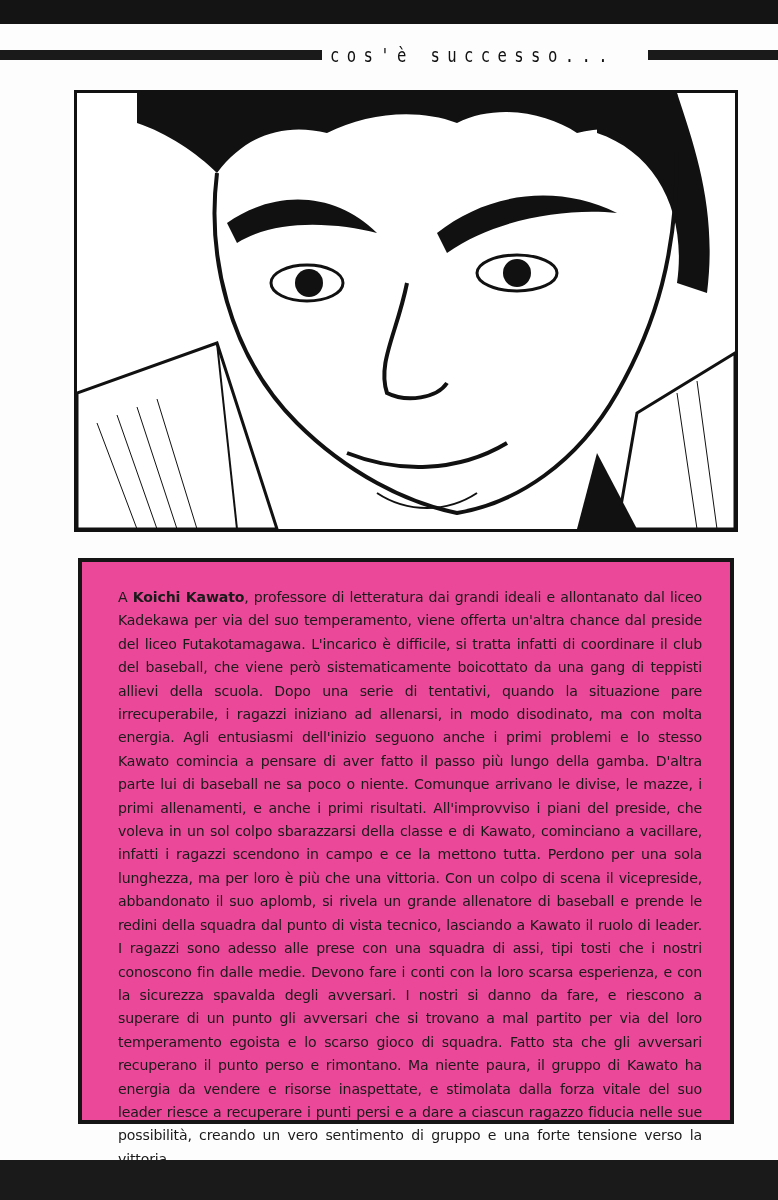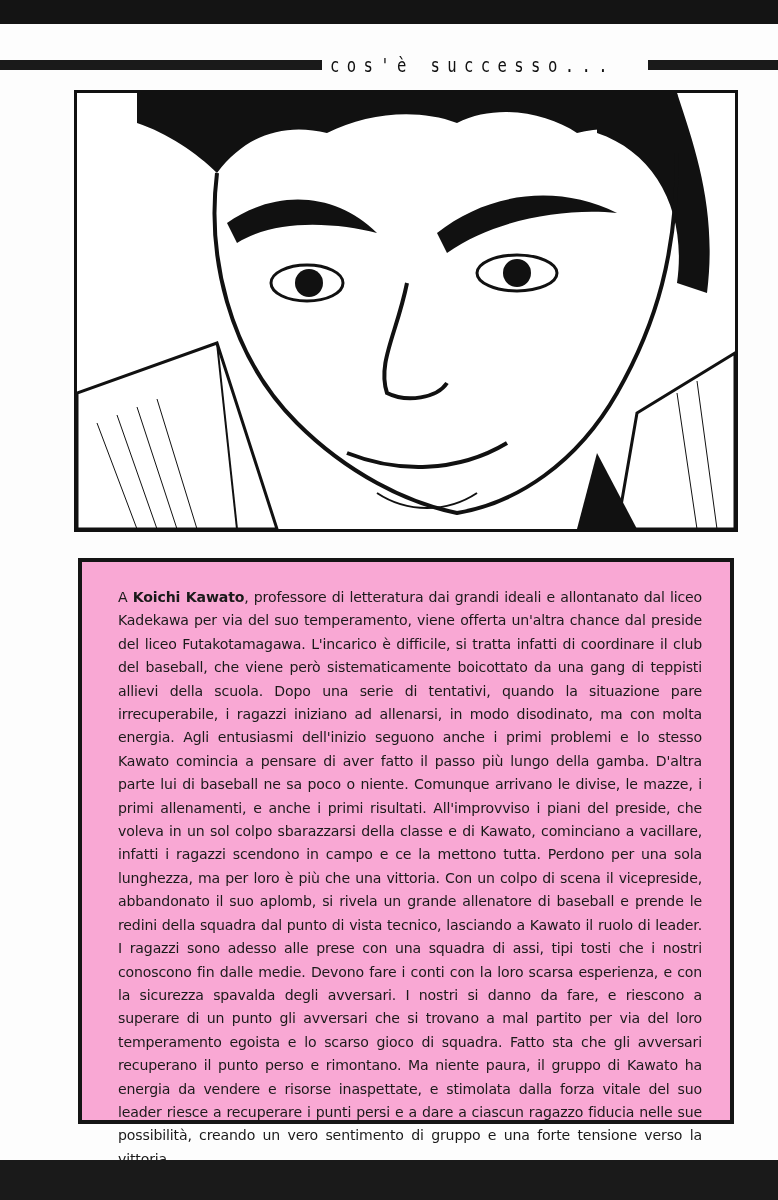--- a/index.html
+++ b/index.html
@@ -1,25 +1,25 @@
 <!DOCTYPE html>
 <html><head>
 <meta charset="utf-8">
 <style>
   html,body{margin:0;padding:0;}
   body{width:778px;height:1200px;background:#fdfdfd;position:relative;overflow:hidden;font-family:"DejaVu Sans",sans-serif;}
   .topbar{position:absolute;left:0;top:0;width:778px;height:24px;background:#141414;}
   .bottombar{position:absolute;left:0;top:1160px;width:778px;height:40px;background:#1a1a1a;}
-  .heading-row{position:absolute;top:52px;left:0;width:684px;height:26px;}
+  .heading-row{position:absolute;top:42px;left:0;width:684px;height:26px;}
   .rule-left{position:absolute;left:0;top:8px;width:322px;height:10px;background:#1a1a1a;}
   .rule-right{position:absolute;left:648px;top:8px;width:130px;height:10px;background:#1a1a1a;}
   .heading{position:absolute;left:330px;top:0;width:312px;font-family:"DejaVu Sans Mono",monospace;font-size:19px;letter-spacing:9px;color:#111;transform:scaleX(0.82);transform-origin:left center;white-space:nowrap;line-height:26px;}
   .panel{position:absolute;left:74px;top:90px;width:658px;height:436px;border:3px solid #111;background:#fff;overflow:hidden;}
   .panel svg{display:block;}
-  .textbox{position:absolute;left:78px;top:558px;width:656px;height:566px;border:4px solid #151515;background:#f9a8d4;box-sizing:border-box;}
+  .textbox{position:absolute;left:78px;top:558px;width:656px;height:566px;border:4px solid #151515;background:#ec4899;box-sizing:border-box;}
   .text{position:absolute;left:36px;top:24px;width:584px;font-family:"DejaVu Sans",sans-serif;font-size:14.1px;line-height:23.4px;color:#1a1a1a;text-align:justify;letter-spacing:-0.15px;}
   .text b{font-weight:bold;}
 </style>
 </head>
 <body>
 
 <div class="topbar"></div>
 
 <div class="heading-row">
   <div class="rule-left"></div>

